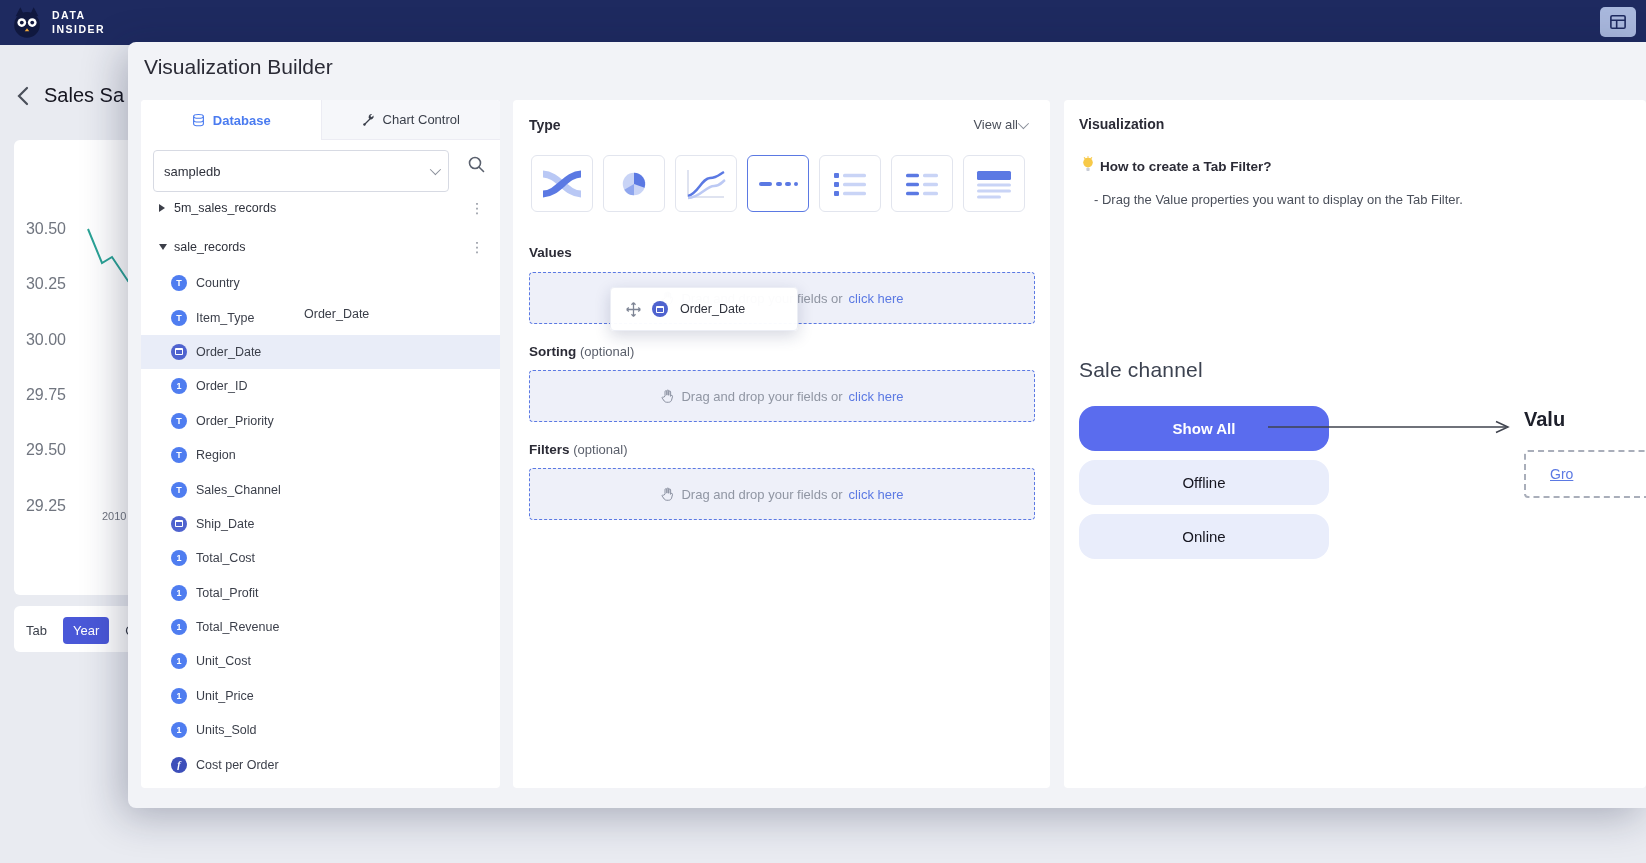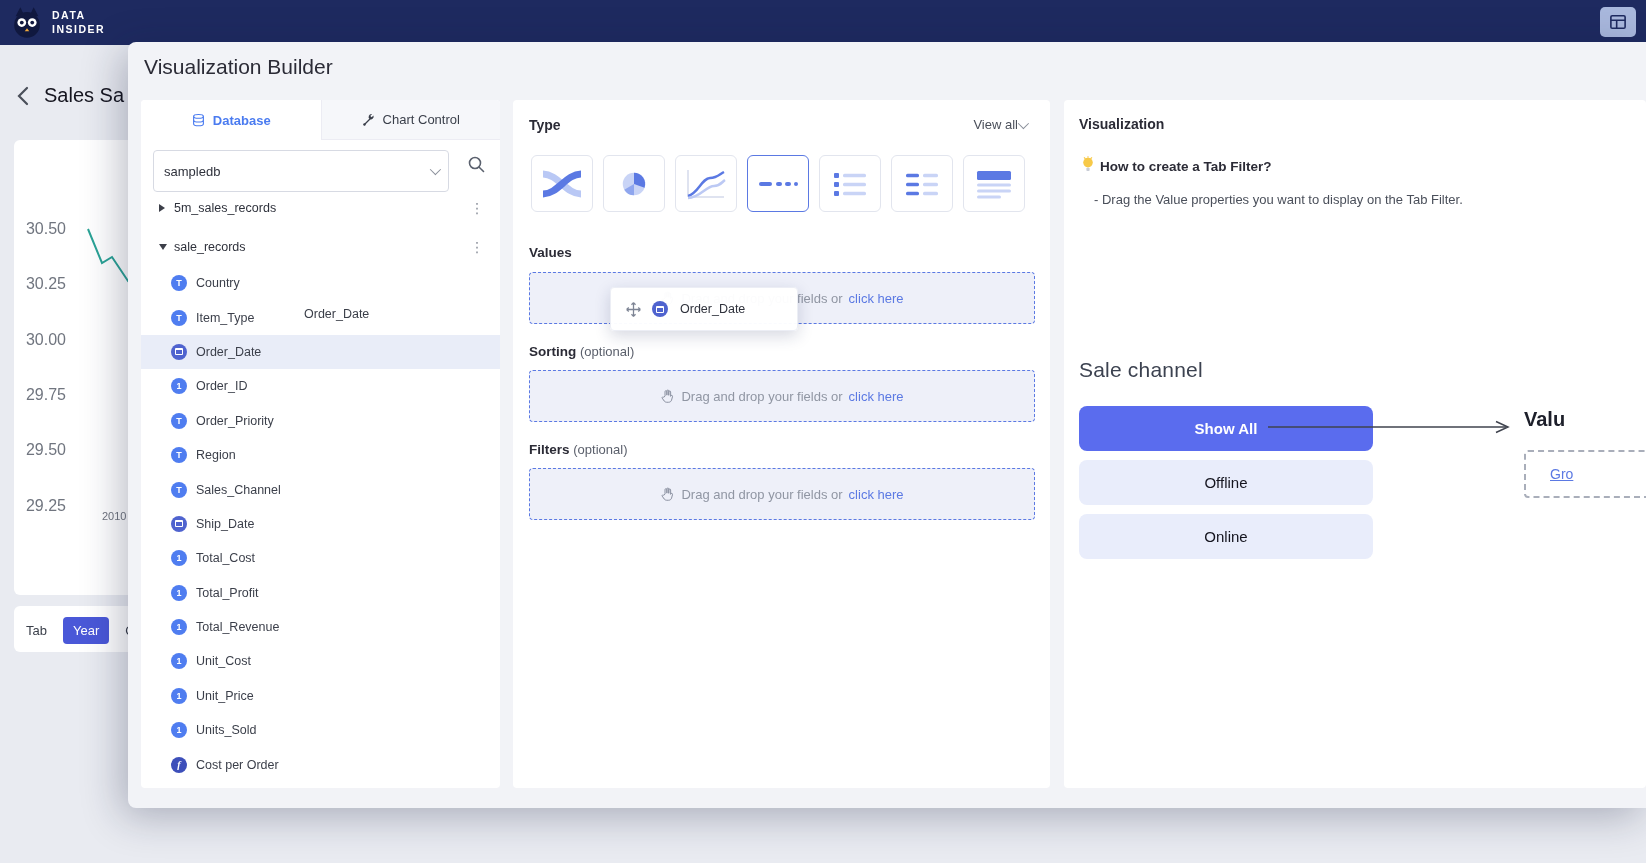--- a/index.html
+++ b/index.html
@@ -73,21 +73,21 @@
           border-radius:4px; box-shadow:0 5px 16px rgba(30,40,90,.18); display:flex; align-items:center; z-index:5; cursor:grabbing; }
   .chip .ficon { margin:0 0 0 10px; }
   .chip-label { margin-left:12px; font-size:12.5px; color:#2f323c; }
 
   
   .viz-title { position:absolute; left:15px; top:16px; font-size:14px; font-weight:bold; color:#2b2b36; }
   .hint-title { position:absolute; left:36px; top:59px; font-size:13.5px; font-weight:bold; color:#2b2b36; }
   .hint-body { position:absolute; left:30px; top:92px; font-size:13px; color:#4a4f5a; }
   .bulb { position:absolute; left:16px; top:56px; }
   .viz-chart-title { position:absolute; left:15px; top:258px; font-size:21px; font-weight:500; color:#3c4250; letter-spacing:.2px; }
-  .fbtn { position:absolute; left:15px; width:294px; height:45px; border:none; border-radius:8px; font-size:15px;
+  .fbtn { position:absolute; left:15px; width:250px; height:45px; border:none; border-radius:16px; font-size:15px;
           font-family:"Liberation Sans", sans-serif; cursor:pointer; background:#e9edfb; color:#15151f; }
   .fbtn.sel { background:#5a6cee; color:#fff; font-weight:bold; }
   .arrow-svg { position:absolute; left:204px; top:318px; z-index:6; pointer-events:none; }
   .clip-head { position:absolute; left:460px; top:308px; font-size:20px; font-weight:bold; color:#1d1f2a; }
   .clip-box { position:absolute; left:460px; top:350px; width:160px; height:48px; border:2px dashed #a9aeba; border-radius:4px;
               display:flex; align-items:center; padding-left:24px; }
   .clip-link { font-size:14px; color:#5b79e3; text-decoration:underline; cursor:pointer; }
 </style>
 </head>
 <body>

